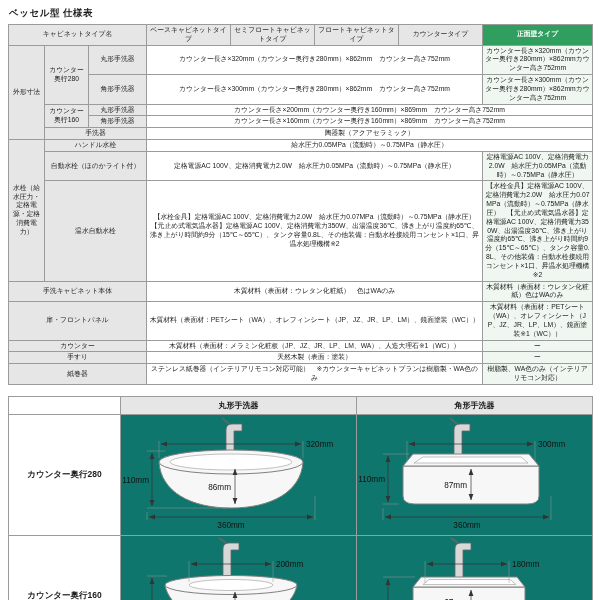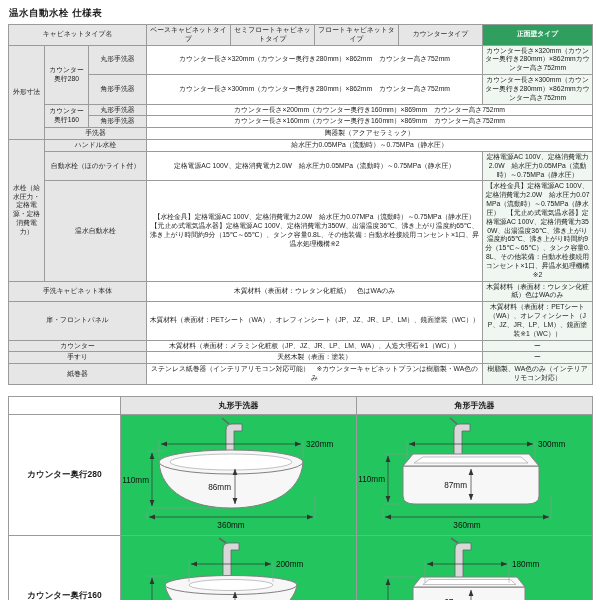--- a/index.html
+++ b/index.html
@@ -9,21 +9,21 @@
   table{border-collapse:collapse;table-layout:fixed;}
   .spec{width:584px;}
   .spec td{border:1px solid #9b9b9b;font-size:6.8px;line-height:1.3;padding:1px 2px;text-align:center;vertical-align:middle;word-break:break-all;}
   .spec .hd{background:#e6e6e6;}
   .spec .ghd{background:#2f9e5f;color:#ffffff;font-weight:bold;}
   .spec .gc{background:#f0f7f1;}
   .diagrams{width:584px;margin-top:11px;}
   .diagrams td{border:1px solid #9b9b9b;}
   .diagrams .dhd{background:#e6e6e6;font-size:8px;font-weight:bold;text-align:center;padding:3px 0;}
   .diagrams .rlabel{font-size:8.5px;font-weight:bold;text-align:center;vertical-align:middle;}
-  .diagrams .diag{height:118px;padding:1px;vertical-align:middle;text-align:center;background:#22c55e;}
+  .diagrams .diag{height:118px;padding:1px;vertical-align:middle;text-align:center;background:#0f766e;}
   .dim-line{stroke:#333;stroke-width:0.7;marker-start:url(#dimarrow);marker-end:url(#dimarrow);}
   .ext-line{stroke:#999;stroke-width:0.5;}
   .shape{fill:#f7f7f7;stroke:#808080;stroke-width:1;}
   .shape2{fill:#ffffff;stroke:#a8a8a8;stroke-width:0.7;}
   .stem{fill:#e8e8e8;stroke:#808080;stroke-width:0.8;}
   .faucet{fill:#d8d8d8;stroke:#666;stroke-width:0.8;}
   .lever{stroke:#666;stroke-width:1.6;}
   .dim-text{font-size:8.2px;fill:#111;font-family:"Liberation Sans","DejaVu Sans",sans-serif;}
 </style>
 </head>
@@ -32,21 +32,21 @@
 <svg width="0" height="0" style="position:absolute" aria-hidden="true">
   <defs>
     <marker id="dimarrow" viewBox="0 0 10 10" refX="9.5" refY="5" markerWidth="6.5" markerHeight="6.5" orient="auto-start-reverse" markerUnits="userSpaceOnUse">
       <path d="M0,1.2 L10,5 L0,8.8 Z" fill="#333"></path>
     </marker>
   </defs>
 </svg>
 
 <div class="page">
 
-  <div class="title">温水自動水栓 仕様表</div>
+  <div class="title">ベッセル型 仕様表</div>
 
   <table class="spec">
     <colgroup>
       <col style="width:36px">
         <col style="width:44px">
         <col style="width:58px">
       <col style="width:84px">
         <col style="width:84px">
         <col style="width:84px">
         <col style="width:84px">

